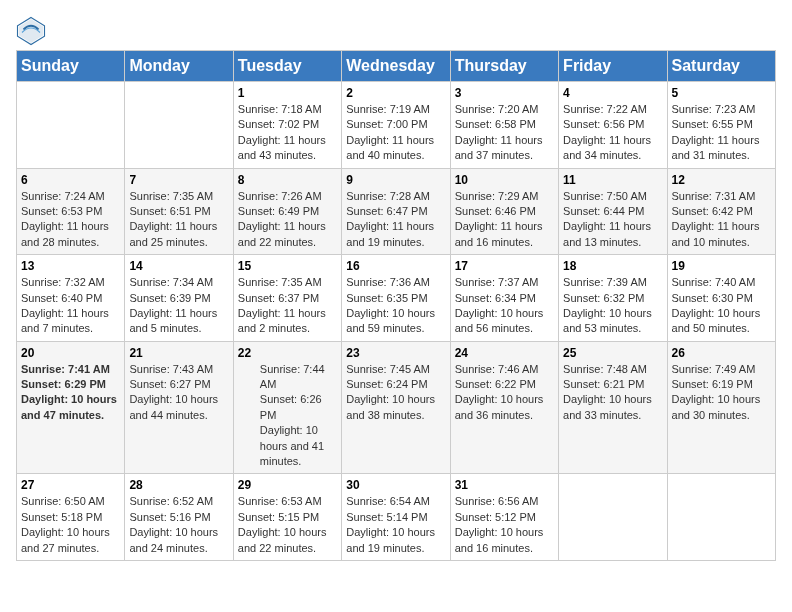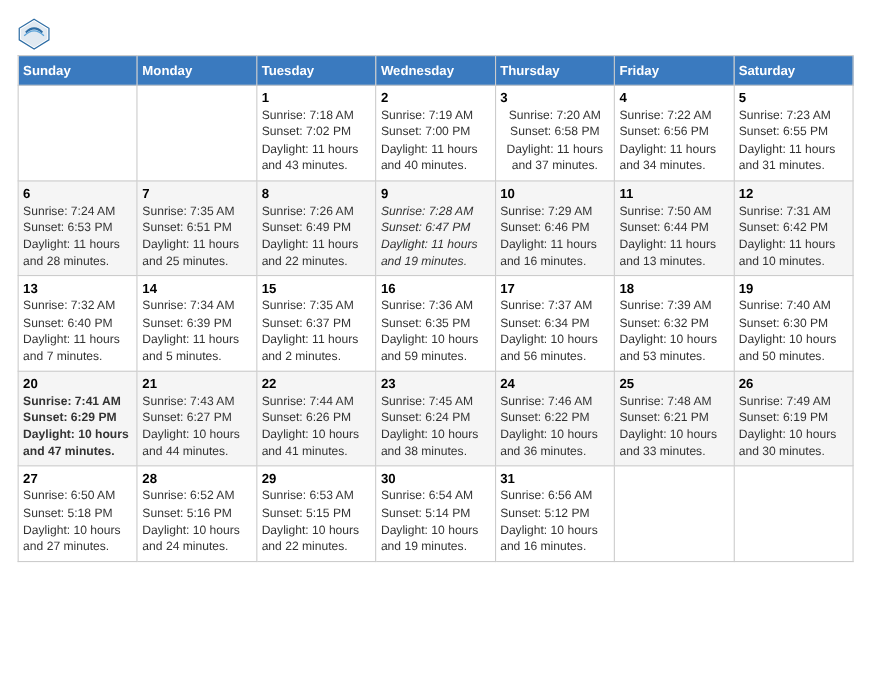--- a/index.html
+++ b/index.html
@@ -55,21 +55,21 @@
     .calendar {
       width: 100%;
       border-collapse: collapse;
       font-size: 11px;
     }
     .calendar th {
       background-color: #3a7abf;
       color: #fff;
       padding: 6px 4px;
       text-align: left;
-      font-size: 12px;
+      font-size: 16px;
       border: 1px solid #ccc;
     }
     .calendar td {
       border: 1px solid #ccc;
       padding: 4px;
       vertical-align: top;
       width: 108px;
       min-height: 80px;
       background: #fff;
     }
@@ -136,21 +136,21 @@
 Daylight: 11 hours and 43 minutes.</div>
         </td>
         <td>
           <span class="day-number">2</span>
           <div class="day-info" style="white-space: pre-line;">Sunrise: 7:19 AM
 Sunset: 7:00 PM
 Daylight: 11 hours and 40 minutes.</div>
         </td>
         <td>
           <span class="day-number">3</span>
-          <div class="day-info" style="white-space: pre-line; text-align: center;">Sunrise: 7:20 AM
+          <div class="day-info" style="white-space: pre-line;">Sunrise: 7:20 AM
 Sunset: 6:58 PM
 Daylight: 11 hours and 37 minutes.</div>
         </td>
         <td>
           <span class="day-number">4</span>
           <div class="day-info" style="white-space: pre-line;">Sunrise: 7:22 AM
 Sunset: 6:56 PM
 Daylight: 11 hours and 34 minutes.</div>
         </td>
         <td>
@@ -174,21 +174,21 @@
 Daylight: 11 hours and 25 minutes.</div>
         </td>
         <td>
           <span class="day-number">8</span>
           <div class="day-info" style="white-space: pre-line;">Sunrise: 7:26 AM
 Sunset: 6:49 PM
 Daylight: 11 hours and 22 minutes.</div>
         </td>
         <td>
           <span class="day-number">9</span>
-          <div class="day-info" style="white-space: pre-line; font-style: italic;">Sunrise: 7:28 AM
+          <div class="day-info" style="white-space: pre-line;">Sunrise: 7:28 AM
 Sunset: 6:47 PM
 Daylight: 11 hours and 19 minutes.</div>
         </td>
         <td>
           <span class="day-number">10</span>
           <div class="day-info" style="white-space: pre-line;">Sunrise: 7:29 AM
 Sunset: 6:46 PM
 Daylight: 11 hours and 16 minutes.</div>
         </td>
         <td>
@@ -256,21 +256,21 @@
 Daylight: 10 hours and 47 minutes.</div>
         </td>
         <td>
           <span class="day-number">21</span>
           <div class="day-info" style="white-space: pre-line;">Sunrise: 7:43 AM
 Sunset: 6:27 PM
 Daylight: 10 hours and 44 minutes.</div>
         </td>
         <td>
           <span class="day-number">22</span>
-          <div class="day-info" style="white-space: pre-line;">Sunrise: 7:44 AM
+          <div class="day-info" style="white-space: pre-line; margin-left: 22px;">Sunrise: 7:44 AM
 Sunset: 6:26 PM
 Daylight: 10 hours and 41 minutes.</div>
         </td>
         <td>
           <span class="day-number">23</span>
           <div class="day-info" style="white-space: pre-line;">Sunrise: 7:45 AM
 Sunset: 6:24 PM
 Daylight: 10 hours and 38 minutes.</div>
         </td>
         <td>

